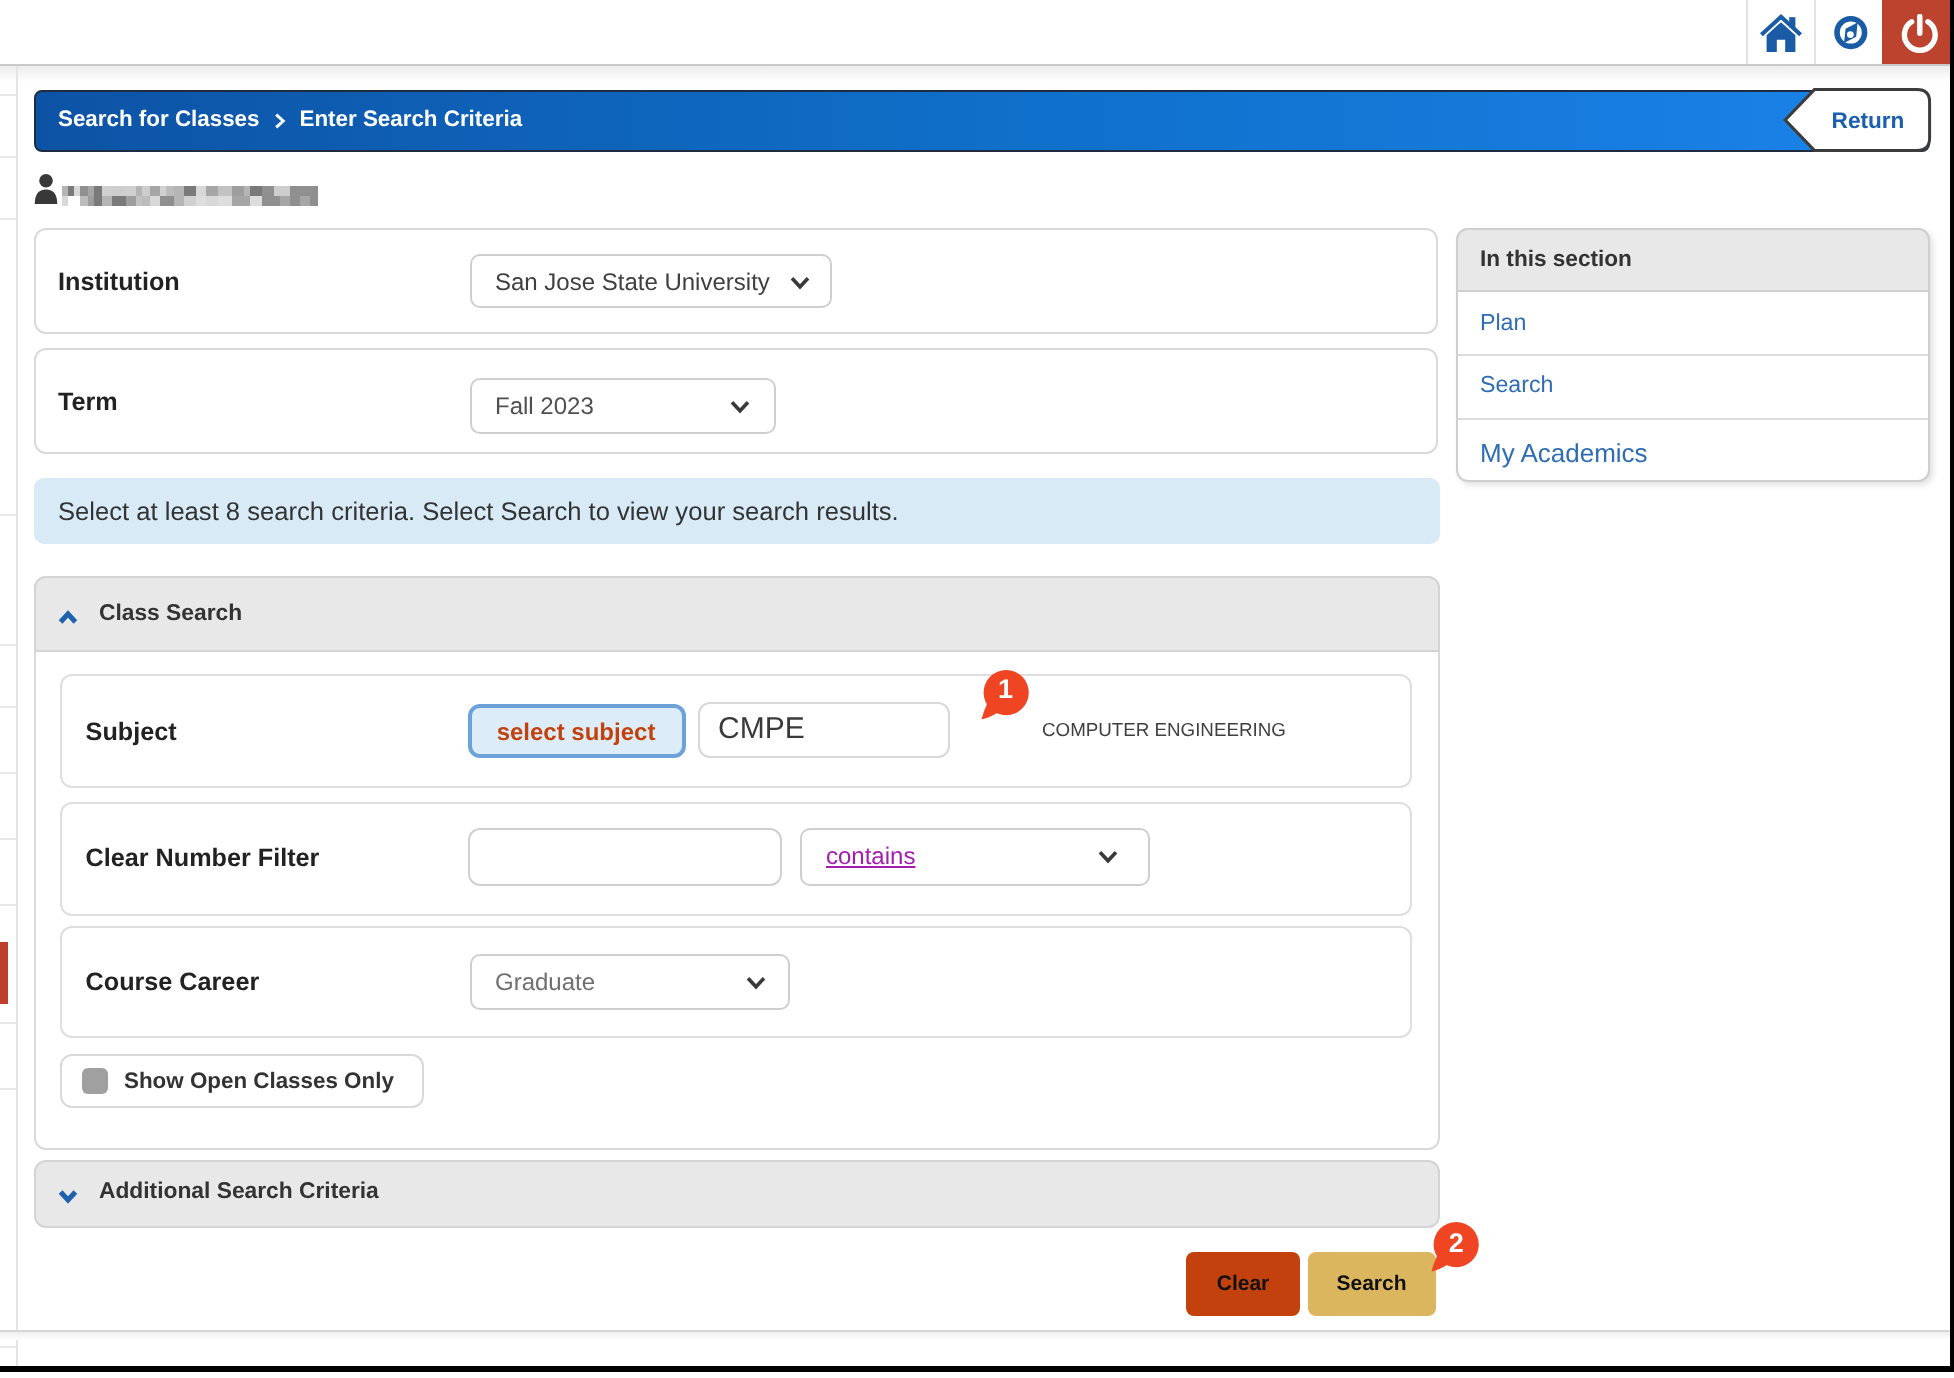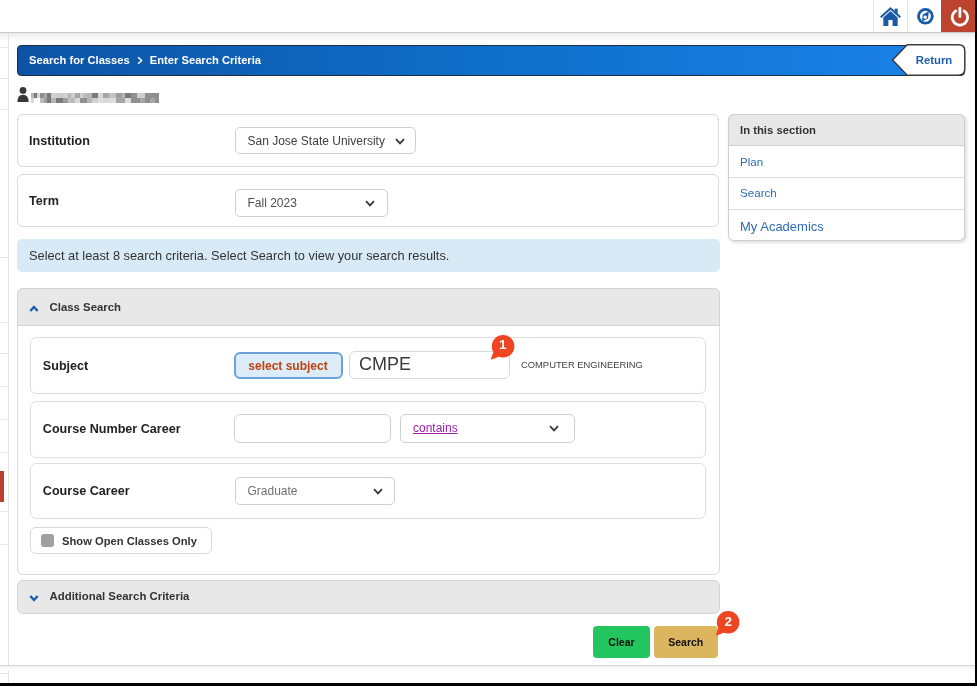--- a/index.html
+++ b/index.html
@@ -153,30 +153,30 @@
 <div class="abs" style="left:16.5px; top:287.5px; width:703px; height:287px; background:#fff; border:1px solid #d9d9d9; border-radius:6px;"></div>
 <div class="abs" style="left:16.5px; top:287.5px; width:703px; height:38px; background:#e8e8e8; border:1px solid #d4d4d4; border-radius:6px 6px 0 0;"></div>
 <svg class="chev" style="left:28.7px; top:305.3px;" width="10" height="8" viewBox="0 0 10 8">
     <polyline points="1.3,6 5,2 8.7,6" fill="none" stroke="#2061ae" stroke-width="2.5"></polyline>
   </svg>
 <div class="seclbl" style="left:49.5px; top:300.5px;">Class Search</div>
 
 <div class="card" style="left:29.5px; top:337px; width:676px; height:57px; border-color:#dedede;"></div>
 <div class="lbl" style="left:42.8px; top:359px;">Subject</div>
 <div class="abs" style="left:233.5px; top:352px; width:109px; height:27px; background:#dcecf9; border:2px solid #6ca2d8; border-radius:6px; display:flex; align-items:center; justify-content:center; font-weight:bold; font-size:12px; color:#c2410c;">select subject</div>
-<div class="abs" style="left:349px; top:350.5px; width:161px; height:28.5px; background:#fff; border:1px solid #d8d8d8; border-radius:6px; display:flex; align-items:center; padding-left:9px; font-size:18px; color:#3a3a3a;">CMPE</div>
+<div class="abs" style="left:349px; top:350.5px; width:126px; height:28.5px; background:#fff; border:1px solid #d8d8d8; border-radius:6px; display:flex; align-items:center; padding-left:9px; font-size:15px; color:#3a3a3a;">CMPE</div>
 <svg class="abs" style="left:488.5px; top:333.5px; z-index:5;" width="27" height="29" viewBox="0 0 27 29">
   <circle cx="14.1" cy="12.3" r="11.3" fill="#f04522"></circle>
   <path d="M4.6 17.8 Q 2.2 23.5 1.8 25.8 Q 6.0 24.8 10.6 21.9 Z" fill="#f04522"></path>
 </svg>
 <div class="abs" style="left:491.3px; top:337.3px; width:23px; text-align:center; font-size:13.5px; font-weight:bold; color:#fff; z-index:6;">1</div>
 <div class="abs" style="left:521px; top:359px; font-size:9.4px; color:#3f3f3f;">COMPUTER ENGINEERING</div>
 
 <div class="card" style="left:29.5px; top:401px; width:676px; height:56.5px; border-color:#dedede;"></div>
-<div class="lbl" style="left:42.8px; top:422px;">Course Number Career</div>
+<div class="lbl" style="left:42.8px; top:422px;">Clear Number Filter</div>
 <div class="abs" style="left:234px; top:413.5px; width:157px; height:29px; background:#fff; border:1px solid #d0d0d0; border-radius:6px;"></div>
 <div class="sel" style="left:400px; top:413.5px; width:175px; height:29px; color:#a21caf;text-decoration:underline;">contains</div>
 <svg class="chev" style="left:548.5px; top:425px;" width="10" height="7" viewBox="0 0 10 7">
     <polyline points="1,1.1 5,5.4 9,1.1" fill="none" stroke="#3a3a3a" stroke-width="1.8"></polyline>
   </svg>
 
 <div class="card" style="left:29.5px; top:462.5px; width:676px; height:56.5px; border-color:#dedede;"></div>
 <div class="lbl" style="left:42.8px; top:484px;">Course Career</div>
 <div class="sel" style="left:234.5px; top:477px; width:160.5px; height:28px; color:#6f6f6f;text-align:right;">Graduate</div>
 <svg class="chev" style="left:373.3px; top:488px;" width="10" height="7" viewBox="0 0 10 7">
@@ -186,21 +186,21 @@
 <div class="abs" style="left:29.6px; top:527px; width:182.5px; height:27px; background:#fff; border:1px solid #d9d9d9; border-radius:6px;"></div>
 <div class="abs" style="left:40.5px; top:534px; width:13px; height:13px; background:#a0a0a0; border-radius:3px;"></div>
 <div class="abs" style="left:62px; top:534.5px; font-weight:bold; font-size:11.2px; color:#333;">Show Open Classes Only</div>
 
 <div class="abs" style="left:16.5px; top:579.5px; width:703px; height:34px; background:#e8e8e8; border:1px solid #d4d4d4; border-radius:6px;"></div>
 <svg class="chev" style="left:28.8px; top:593.8px;" width="10" height="8" viewBox="0 0 10 8">
     <polyline points="1.3,2 5,6 8.7,2" fill="none" stroke="#2061ae" stroke-width="2.5"></polyline>
   </svg>
 <div class="seclbl" style="left:49.5px; top:589.5px;">Additional Search Criteria</div>
 
-<div class="abs" style="left:593px; top:626px; width:57px; height:31.5px; background:#22c55e; border-radius:4px; display:flex; align-items:center; justify-content:center; font-weight:bold; font-size:10.5px; color:#111;">Clear</div>
+<div class="abs" style="left:593px; top:626px; width:57px; height:31.5px; background:#c2410c; border-radius:4px; display:flex; align-items:center; justify-content:center; font-weight:bold; font-size:10.5px; color:#111;">Clear</div>
 <div class="abs" style="left:653.5px; top:626px; width:64.5px; height:31.5px; background:#dcb65f; border-radius:4px; display:flex; align-items:center; justify-content:center; font-weight:bold; font-size:10.5px; color:#111;">Search</div>
 <svg class="abs" style="left:713.9px; top:609.9px; z-index:5;" width="27" height="29" viewBox="0 0 27 29">
   <circle cx="14.1" cy="12.3" r="11.3" fill="#f04522"></circle>
   <path d="M4.6 17.8 Q 2.2 23.5 1.8 25.8 Q 6.0 24.8 10.6 21.9 Z" fill="#f04522"></path>
 </svg>
 <div class="abs" style="left:716.7px; top:613.7px; width:23px; text-align:center; font-size:13.5px; font-weight:bold; color:#fff; z-index:6;">2</div>
 
 <div class="abs" style="left:727.5px; top:114px; width:237px; height:127px; background:#fff; border:1px solid #cfcfcf; border-radius:6px; box-shadow:1.5px 1.5px 3px rgba(0,0,0,0.12);"></div>
 <div class="abs" style="left:727.5px; top:114px; width:237px; height:32px; background:#e8e8e8; border:1px solid #cfcfcf; border-radius:6px 6px 0 0;"></div>
 <div class="abs" style="left:740px; top:124px; font-weight:bold; font-size:11.3px; color:#333;">In this section</div>

